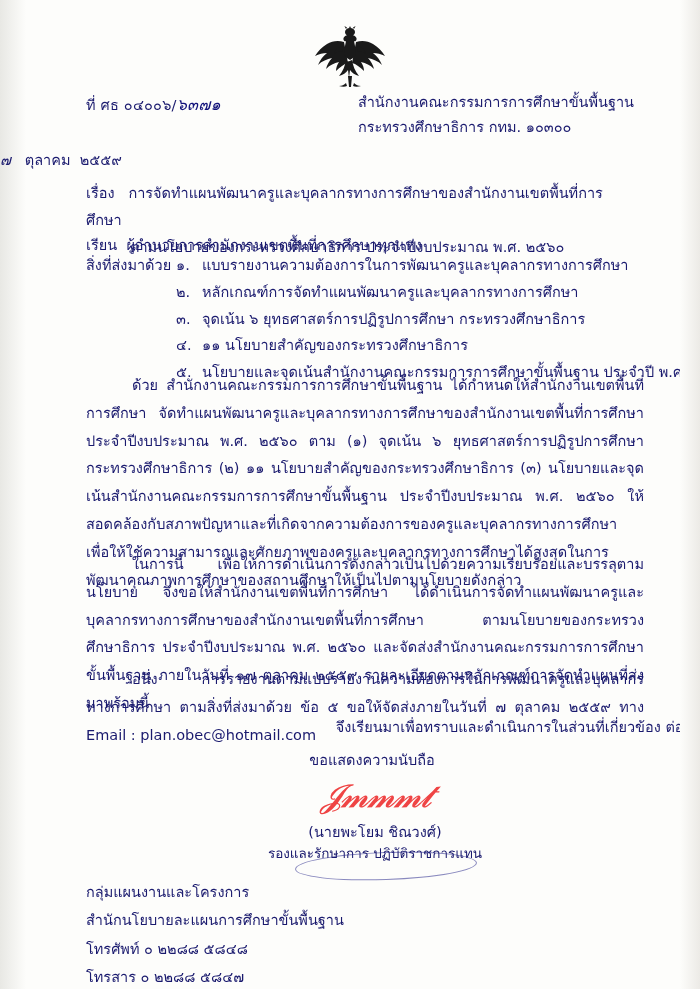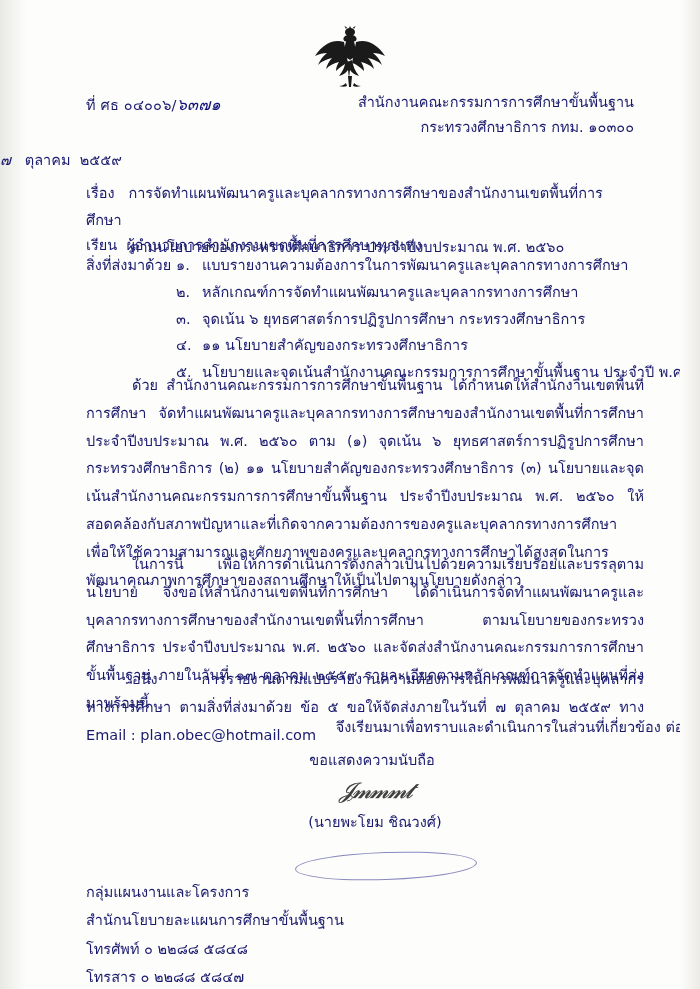--- a/index.html
+++ b/index.html
@@ -59,21 +59,21 @@
     font-family: "DejaVu Serif", serif;
     font-style: italic;
     font-size: 16px;
     color: #12127a;
   }
 
   .org-block {
     position: absolute;
     right: 66px;
     top: 90px;
-    text-align: right;
+    text-align: left;
     font-size: 14.5px;
     line-height: 1.75;
     margin-left: 16px;
   }
 
   .date-line {
     position: absolute;
     left: 0; right: 0;
     top: 148px;
     text-align: left;
@@ -157,22 +157,22 @@
   .signature-area {
     position: absolute;
     left: 0; right: 0;
     top: 780px;
     text-align: center;
     padding-left: 50px;
   }
   .sig-mark {
     font-family: "DejaVu Serif", serif;
     font-style: italic;
-    font-size: 22px;
-    color: #404040;
+    font-size: 32px;
+    color: #ef4444;
     letter-spacing: -2px;
     line-height: 1;
   }
   .sig-name {
     font-size: 14.5px;
     margin-top: 8px;
   }
   .sig-pos {
     font-size: 13.5px;
     line-height: 1.6;
@@ -284,20 +284,21 @@
     <p><span class="lead"></span><span>อนึ่ง การรายงานตามแบบรายงานความต้องการในการพัฒนาครูและบุคลากรทางการศึกษา ตามสิ่งที่ส่งมาด้วย ข้อ ๕ ขอให้จัดส่งภายในวันที่ ๗ ตุลาคม ๒๕๕๙ ทาง Email : plan.obec@hotmail.com</span></p>
   </div>
 
   <div class="closing-center indent-left">จึงเรียนมาเพื่อทราบและดำเนินการในส่วนที่เกี่ยวข้อง ต่อไป</div>
 
   <div class="regards">ขอแสดงความนับถือ</div>
 
   <div class="signature-area">
     <div class="sig-mark">𝓙𝓶𝓶𝓶𝓽</div>
     <div class="sig-name">(นายพะโยม  ชิณวงศ์)</div>
+    <div class="sig-pos">รองและรักษาการ ปฏิบัติราชการแทน</div>
   </div>
 
   <div class="stamp"></div>
 
   <div class="footer">
     <div>กลุ่มแผนงานและโครงการ</div>
     <div>สำนักนโยบายละแผนการศึกษาขั้นพื้นฐาน</div>
     <div>โทรศัพท์ ๐ ๒๒๘๘ ๕๘๔๘</div>
     <div>โทรสาร  ๐ ๒๒๘๘ ๕๘๔๗</div>
   </div>

